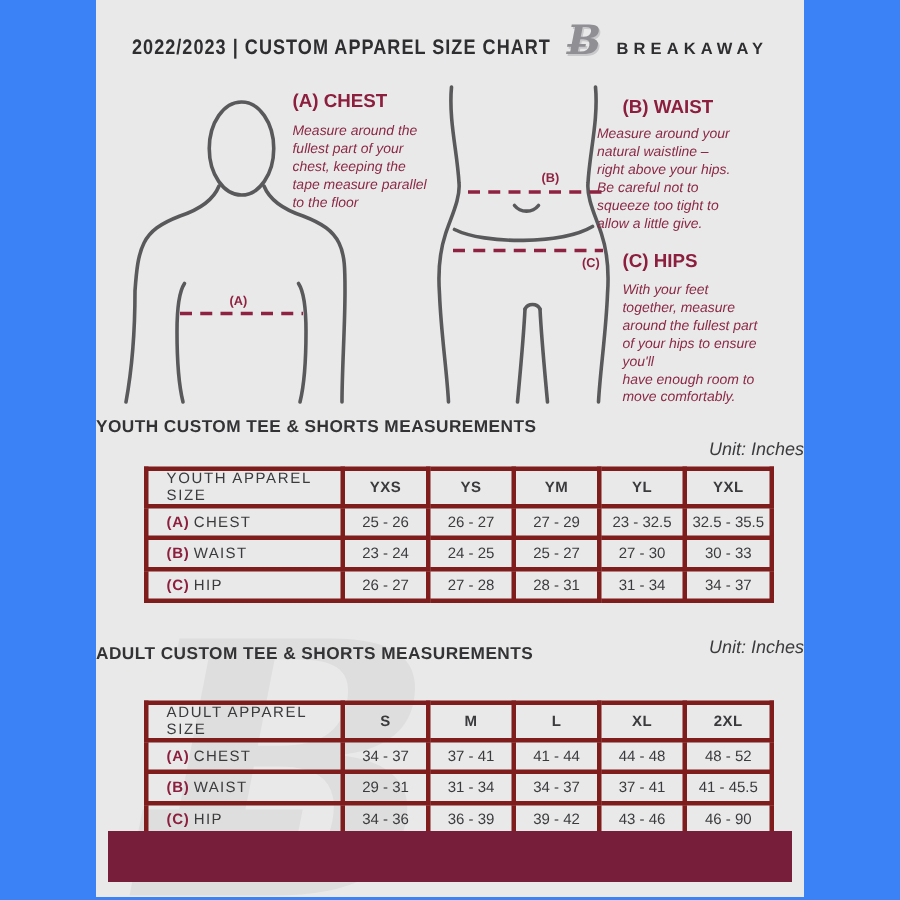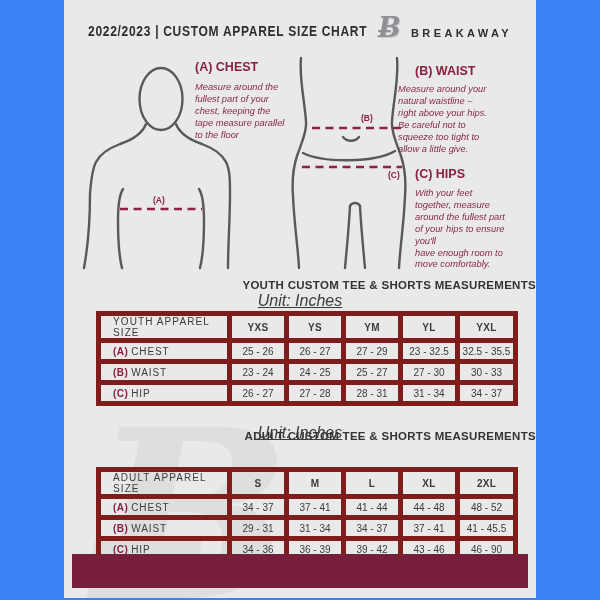--- a/index.html
+++ b/index.html
@@ -23,27 +23,27 @@
                color:#dedede; z-index:0; }
 
   
   .fig { position:absolute; z-index:1; }
   .guide-h { position:absolute; font-size:12.5px; font-weight:bold; color:#8c1f3e; z-index:2; }
   .guide-p { position:absolute; font-size:9.3px; line-height:11.9px; font-style:italic;
              color:#8a2945; white-space:pre-line; z-index:2; width:125px; }
   .marker { position:absolute; font-size:8.5px; font-weight:bold; color:#8e2240; z-index:3; }
 
   
-  .tbl-title { position:absolute; width:472px; text-align:right; font-size:11.5px;
-               font-weight:bold; color:#333336; letter-spacing:0.3px; z-index:2;padding-left:41px; }
-  .tbl-unit  { position:absolute; width:472px; text-align:center; font-size:16px;
-               font-style:italic; color:#3c3c3f; z-index:2;text-decoration:underline; }
+  .tbl-title { position:absolute; width:472px; text-align:left; font-size:11.5px;
+               font-weight:bold; color:#333336; letter-spacing:0.3px; z-index:2; }
+  .tbl-unit  { position:absolute; width:472px; text-align:right; font-size:12px;
+               font-style:italic; color:#3c3c3f; z-index:2; }
   table.size { position:absolute; left:32px; width:417px; border-collapse:collapse;
                table-layout:fixed; z-index:2; }
-  table.size td, table.size th { border:5px solid #7f1d1d; height:21px; padding:0;
+  table.size td, table.size th { border:3px solid #7f1d1d; height:21px; padding:0;
                text-align:center; font-size:10px; color:#3b3b3e; background:transparent; }
   .lbl-cell { text-align:left !important; padding-left:12px !important; }
   .size-head { font-weight:normal; font-size:9.4px; letter-spacing:1.1px; }
   .col-head { font-weight:bold; font-size:10.3px; letter-spacing:0.3px; }
   .row-prefix { color:#8c1f3e; font-weight:bold; letter-spacing:0.5px; }
   .row-label { color:#3b3b3e; letter-spacing:0.9px; }
   .val { font-size:10.2px; }
 
   
   .footer-bar { position:absolute; left:8px; top:554px; width:456px; height:34px;

